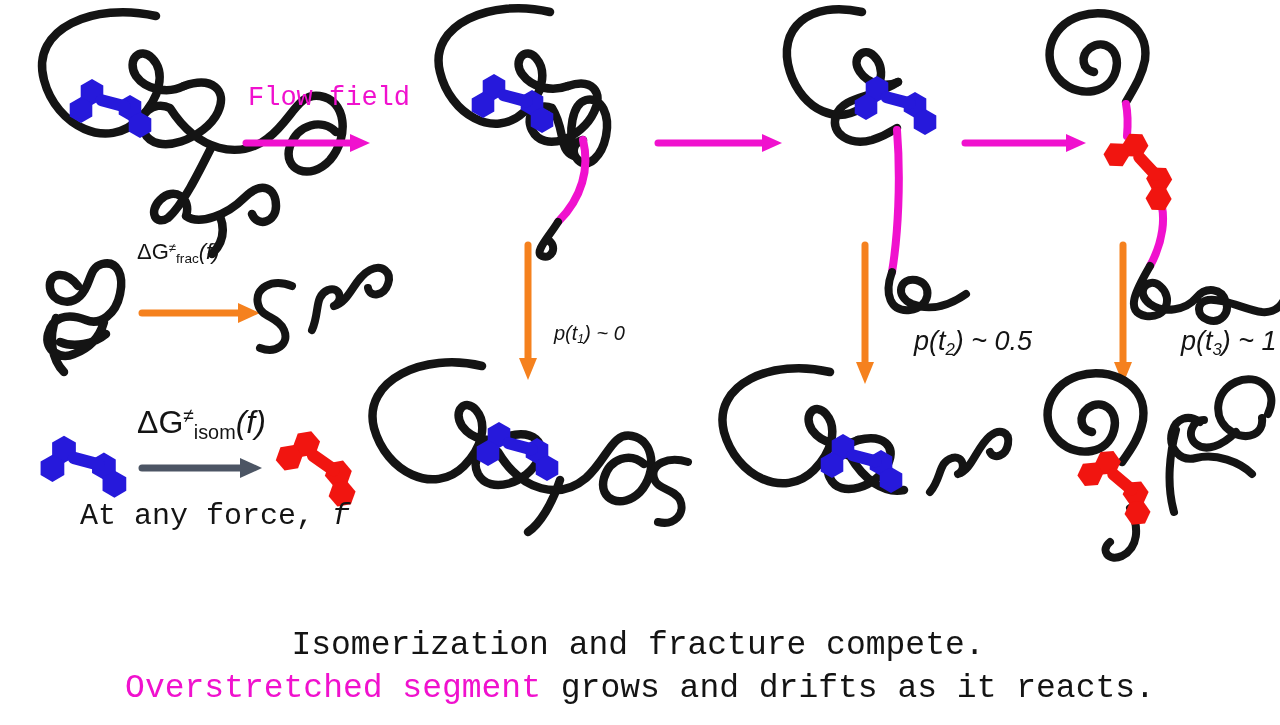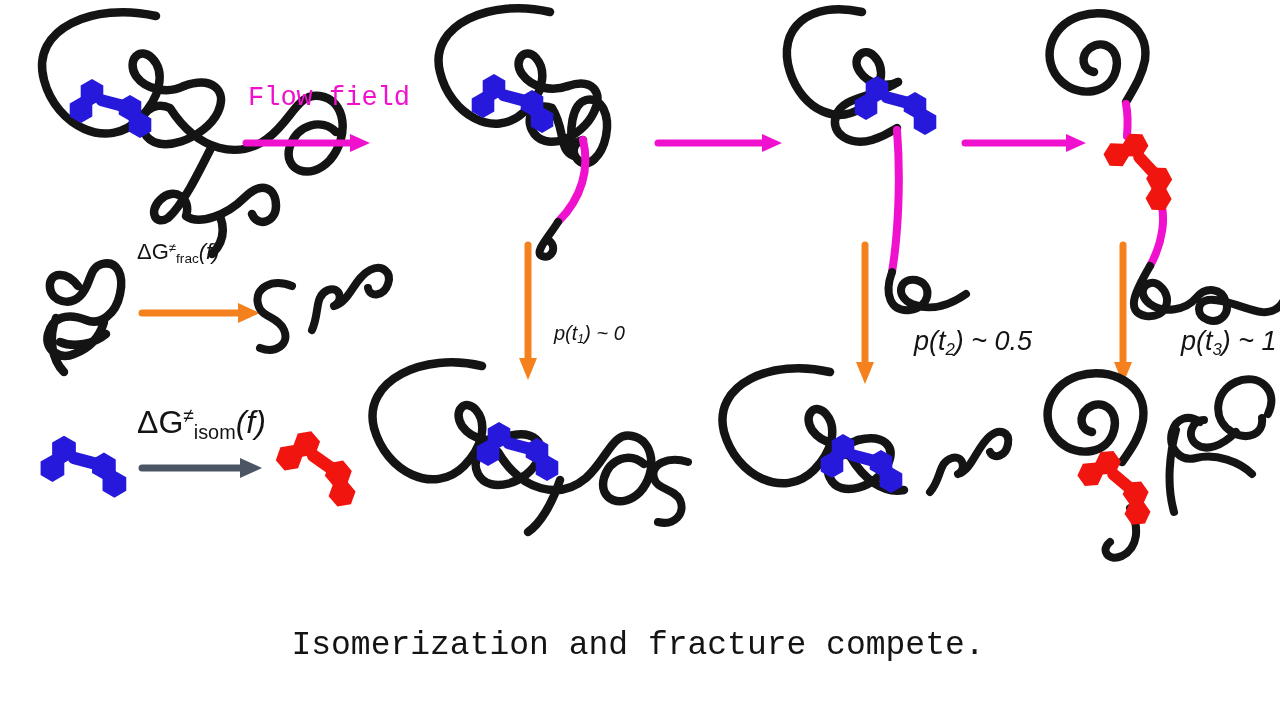--- a/index.html
+++ b/index.html
@@ -156,20 +156,26 @@
   </div>
 
   <div class="lbl" style="left:137px;top:240px;font-size:22px;">
     <span>ΔG</span><span class="sup">≠</span><span class="sub">frac</span><span class="it">(f)</span>
   </div>
 
   <div class="lbl" style="left:137px;top:405px;font-size:32px;">
     <span>ΔG</span><span class="sup">≠</span><span class="sub">isom</span><span class="it">(f)</span>
   </div>
 
+  <div class="lbl center" style="left:60px;top:500px;width:310px;font-size:30px;">
+    <span>At any force, </span><span class="it">f</span>
+  </div>
 
 
 
   <div class="lbl center" style="left:0;top:628px;width:1276px;font-size:33px;">
     <span>Isomerization and fracture compete.</span>
   </div>
+  <div class="lbl center" style="left:0;top:671px;width:1280px;font-size:33px;">
+    <span class="magenta">Overstretched segment</span><span> grows and drifts as it reacts.</span>
+  </div>
 
 </div>
 
 </body></html>

